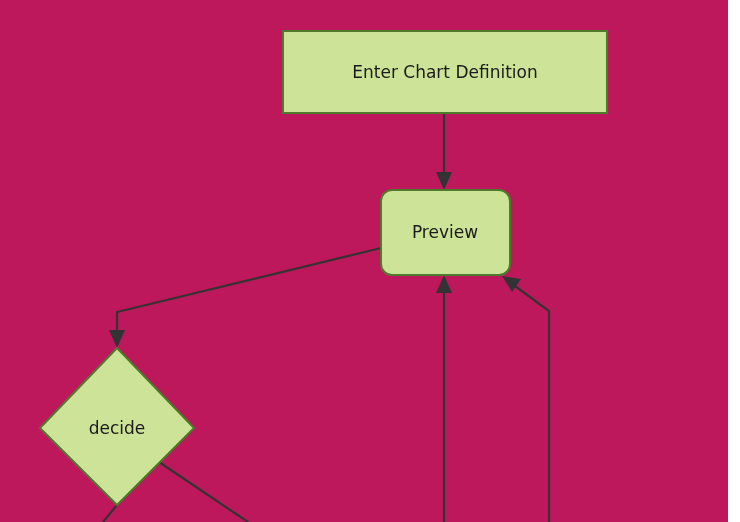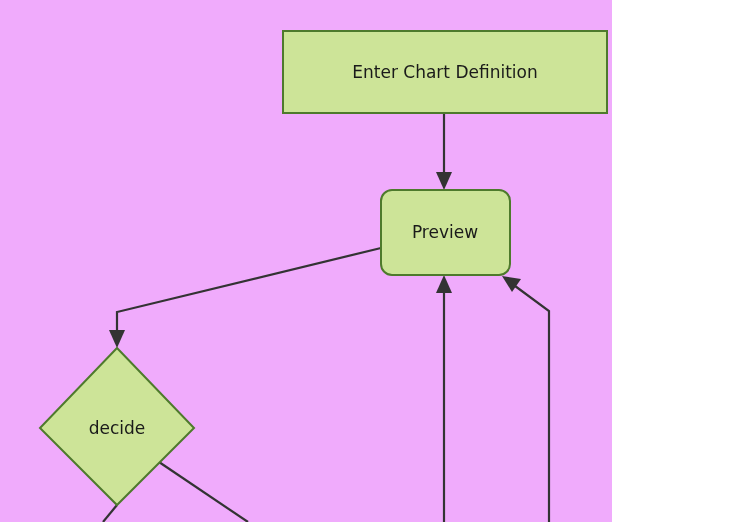--- a/index.html
+++ b/index.html
@@ -6,23 +6,23 @@
   html, body {
     margin: 0;
     padding: 0;
     background: #ffffff;
   }
   body {
     font-family: "DejaVu Sans", "Liberation Sans", sans-serif;
   }
   #canvas {
     position: relative;
-    width: 612px;
+    width: 728px;
     height: 522px;
-    background: #f0abfc;
+    background: #be185d;
     overflow: hidden;
   }
   #flow-svg {
     position: absolute;
     top: 0;
     left: 0;
     width: 740px;
     height: 522px;
     display: block;
   }

